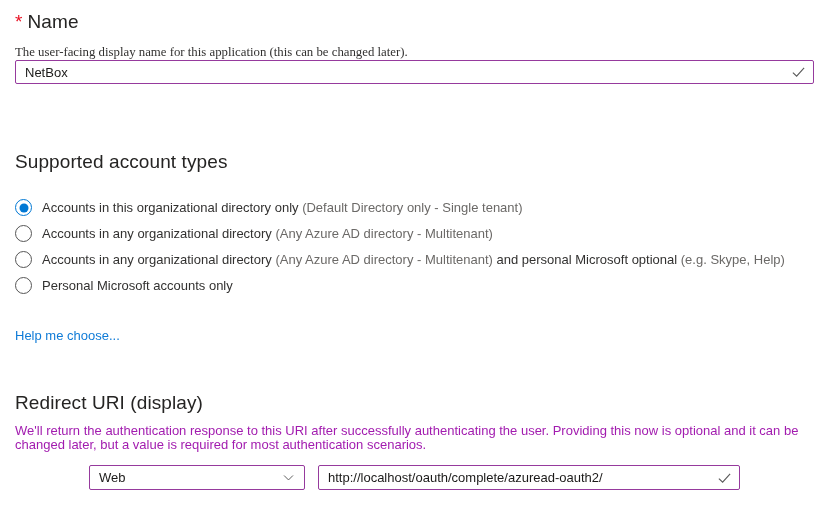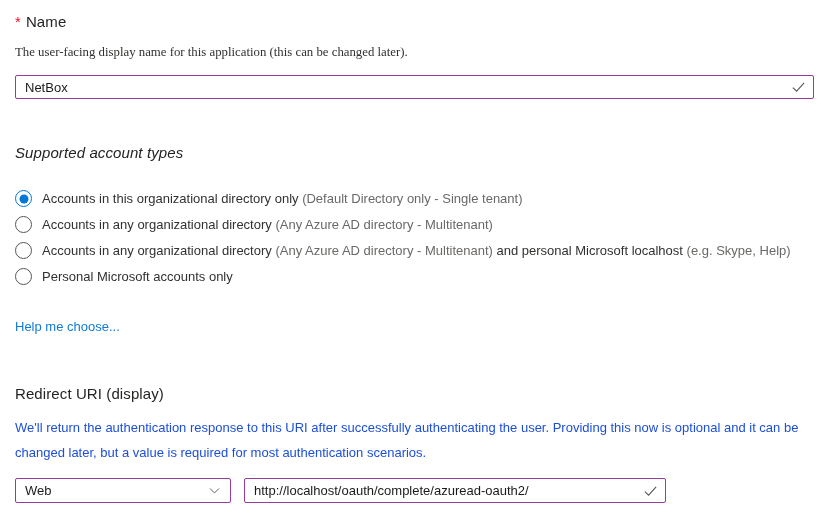--- a/index.html
+++ b/index.html
@@ -10,58 +10,58 @@
     -webkit-font-smoothing:antialiased;
   }
   .page {
     position:relative;
     width:829px; height:516px;
     padding:12px 15px 0 15px;
     background:#fff;
     overflow:hidden;
   }
   .section-title {
-    font-size:15px;
+    font-size:19px;
     line-height:20px;
     color:#252423;
     letter-spacing:.1px;
   }
   .required {
     color:var(--required,#e81123);
     margin-right:5px;
   }
   .desc {
     margin-top:12px;
     font-size:12.8px;
     line-height:16px;
     color:#323130;
     font-family:Liberation Serif, serif;
   }
   
-  .input-wrap { position:relative; margin-top:15px; width:799px; }
+  .input-wrap { position:relative; width:799px; }
   .fluent-input {
     width:100%; height:24px;
     border:1.5px solid var(--accent,#963a9d);
     border-radius:2px;
     padding:0 30px 0 9px;
     font-family:"Liberation Sans", sans-serif;
     font-size:13px;
     color:#1b1a19;
     background:#fff;
     outline:none;
   }
   .input-check {
     position:absolute; right:8px; top:50%;
     transform:translateY(-50%);
     width:15px; height:15px;
     display:flex; align-items:center; justify-content:center;
     pointer-events:none;
   }
   
-  .h2 { margin-top:44px;font-style:italic; }
+  .h2 { margin-top:68px; }
   .question { margin-top:19px; font-size:12.8px; line-height:15px; color:#323130; }
   .options { margin-top:27px; }
   .radio-row {
     display:flex; align-items:center;
     margin-bottom:9px;
     cursor:pointer;
   }
   .radio {
     flex:0 0 auto;
     width:17px; height:17px;
@@ -89,24 +89,24 @@
     text-decoration:none;
     cursor:pointer;
     text-align:right;
   }
   
   .h3 { margin-top:49px; }
   .para {
     margin-top:11px;
     width:800px;
     font-size:13px;
-    line-height:25px;
-    color:#1d4ed8;
+    line-height:14px;
+    color:#a21caf;
   }
-  .uri-row { margin-top:13px; display:flex; align-items:center; }
+  .uri-row { margin-top:13px; display:flex; align-items:center;justify-content:center; }
   .select-box {
     width:216px; height:25px;
     border:1.5px solid var(--accent,#963a9d);
     border-radius:2px;
     display:flex; align-items:center; justify-content:space-between;
     padding:0 9px 0 9px;
     font-size:13px; color:#1b1a19;
     background:#fff;
     cursor:pointer;
   }
@@ -139,21 +139,21 @@
       <div class="radio-row">
         <span class="radio selected"></span>
         <span class="radio-label"><span>Accounts in this organizational directory only </span><span class="muted">(Default Directory only - Single tenant)</span></span>
       </div>
       <div class="radio-row">
         <span class="radio"></span>
         <span class="radio-label"><span>Accounts in any organizational directory </span><span class="muted">(Any Azure AD directory - Multitenant)</span></span>
       </div>
       <div class="radio-row">
         <span class="radio"></span>
-        <span class="radio-label"><span>Accounts in any organizational directory </span><span class="muted">(Any Azure AD directory - Multitenant)</span><span> and personal Microsoft localhost </span><span class="muted">(e.g. Skype, Help)</span></span>
+        <span class="radio-label"><span>Accounts in any organizational directory </span><span class="muted">(Any Azure AD directory - Multitenant)</span><span> and personal Microsoft optional </span><span class="muted">(e.g. Skype, Help)</span></span>
       </div>
       <div class="radio-row">
         <span class="radio"></span>
         <span class="radio-label"><span>Personal Microsoft accounts only</span></span>
       </div>
     </div>
   <a class="help-link">Help me choose...</a>
 
   
   <div class="section-title h3">Redirect URI (display)</div>

